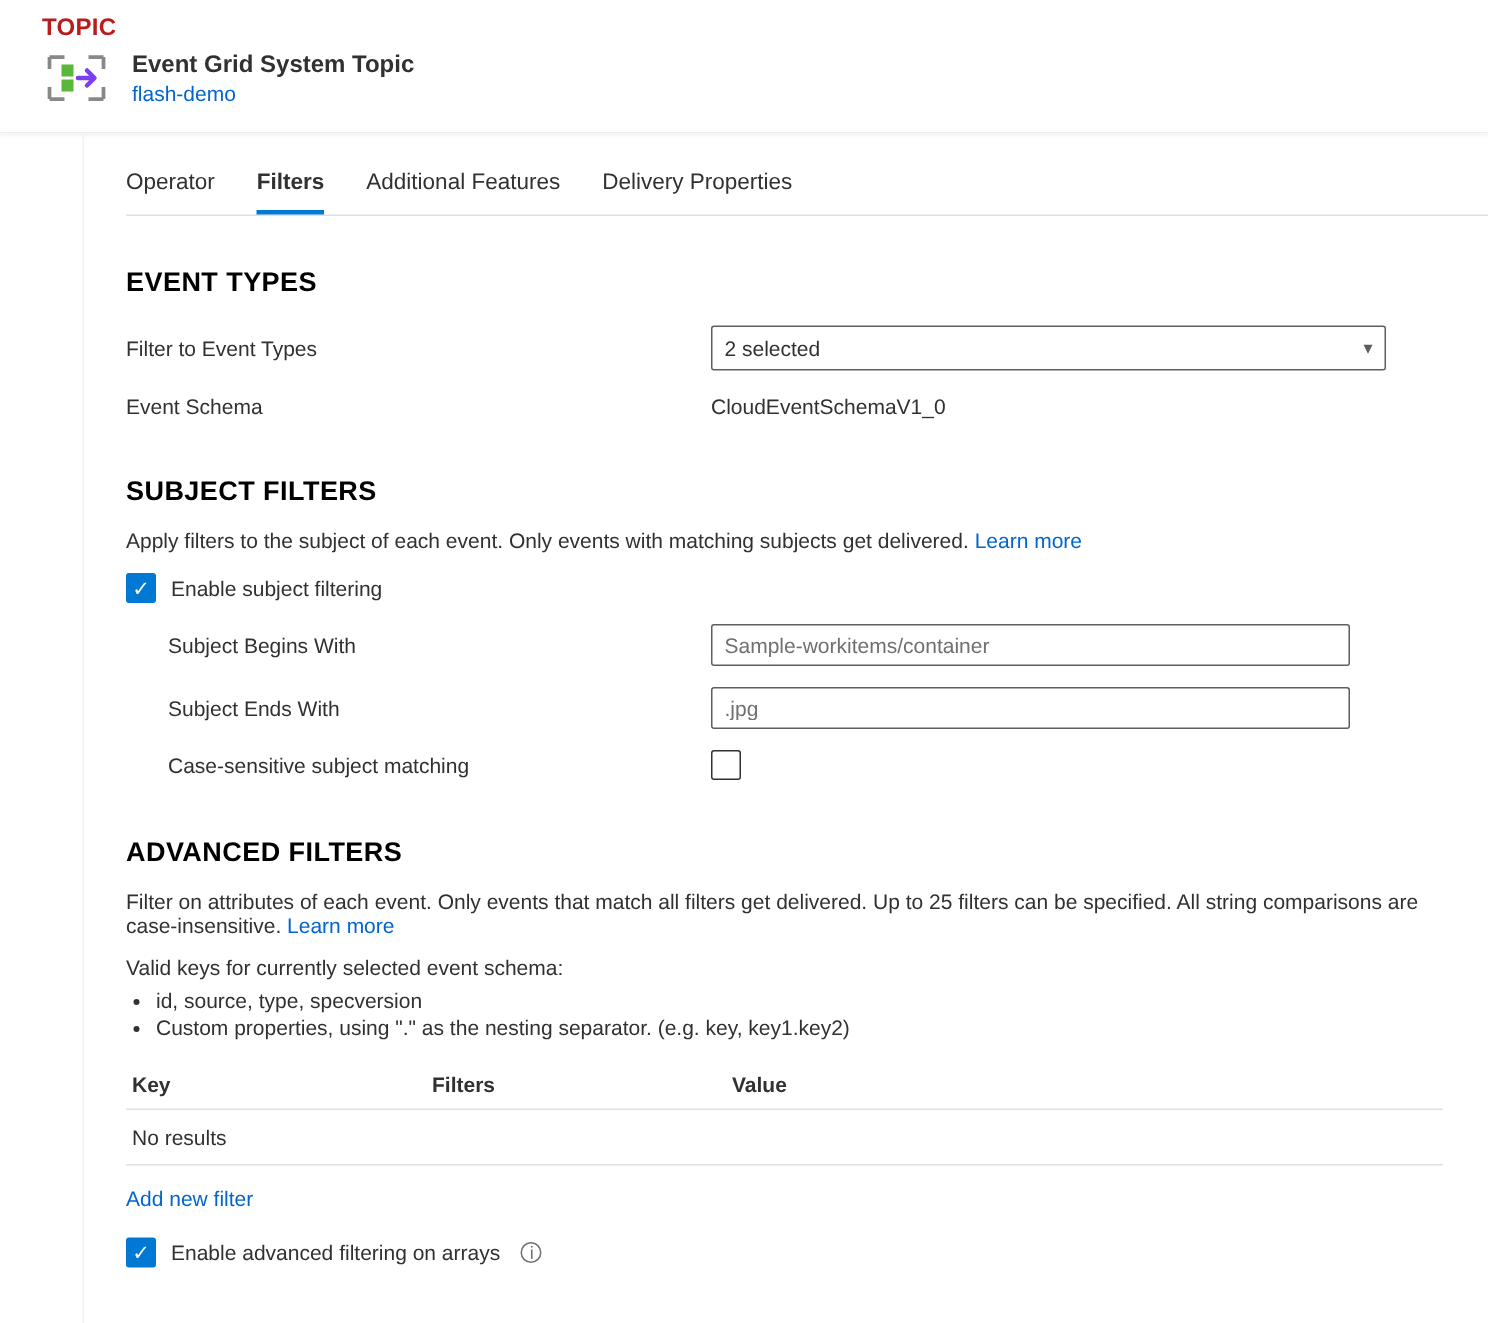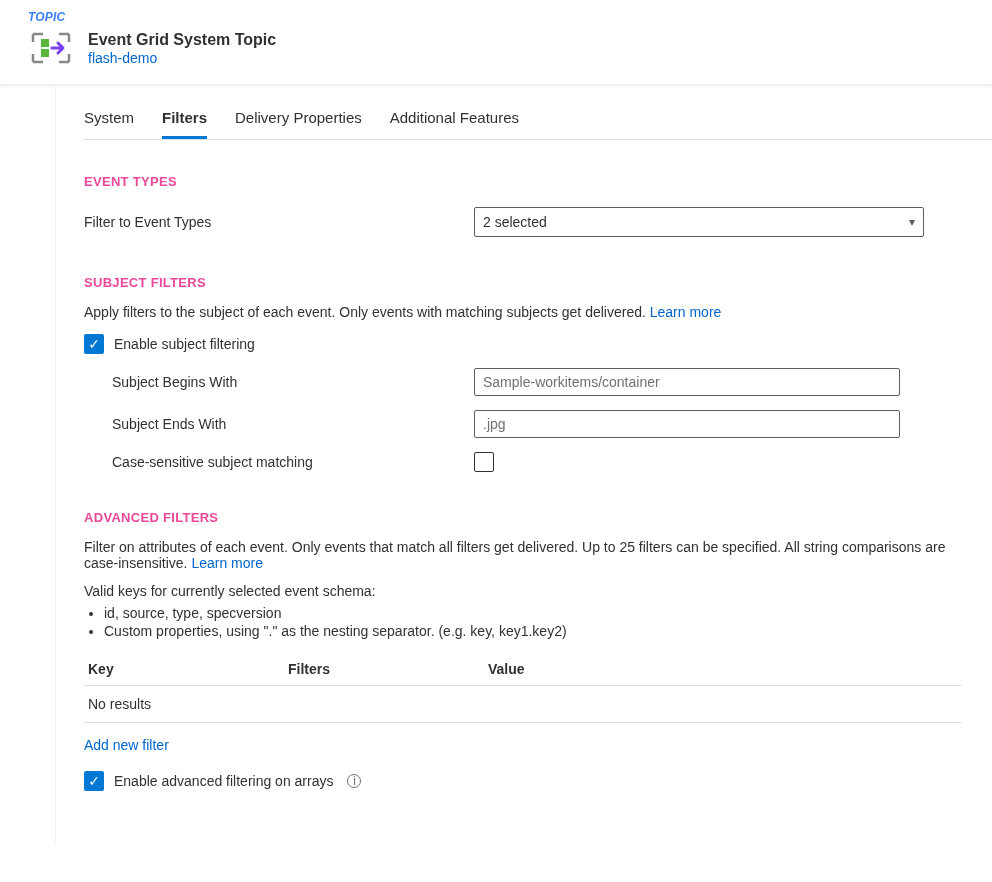--- a/index.html
+++ b/index.html
@@ -10,26 +10,25 @@
     color: #323130;
     background: #fff;
     width: 992px;
   }
   .topic-header {
     padding: 10px 28px 16px 28px;
     border-bottom: 1px solid #eee;
     box-shadow: 0 1px 3px rgba(0,0,0,0.07);
   }
   .topic-label {
-    font-size: 12px;
+    font-size: 16px;
     font-weight: 600;
     letter-spacing: .2px;
-    color: #3b82f6;
+    color: #b91c1c;
     margin-bottom: 4px;
-    font-style: italic;
   }
   .topic-row {
     display: flex;
     align-items: center;
     gap: 14px;
   }
   .topic-icon-box {
     width: 46px; height: 40px;
     display: flex; align-items: center; justify-content: center;
   }
@@ -65,24 +64,24 @@
   }
   .tab.active {
     font-weight: 600;
     border-bottom-color: #0078d4;
   }
   .section {
     margin-top: 34px;
     padding-right: 30px;
   }
   .section-title {
-    font-size: 13px;
+    font-size: 18px;
     font-weight: 700;
     letter-spacing: .3px;
-    color: #ec4899;
+    color: #000000;
     margin-bottom: 14px;
   }
   .section-desc {
     font-size: 14px;
     color: #323130;
   }
   .learn-link { color:#0066cc; cursor:pointer; }
   .form-row {
     display:flex;
     align-items:center;
@@ -194,39 +193,45 @@
       <div class="topic-link">flash-demo</div>
     </div>
   </div>
 </div>
 
 <div class="body-wrap">
   <div class="left-gutter"></div>
   <div class="content">
 
     <div class="tabs">
-      <div class="tab">System</div>
+      <div class="tab">Operator</div>
       <div class="tab active">Filters</div>
+      <div class="tab">Additional Features</div>
       <div class="tab">Delivery Properties</div>
-      <div class="tab">Additional Features</div>
     </div>
 
     <div class="section">
       <div class="section-title">EVENT TYPES</div>
 
       <div class="form-row">
         <div class="form-label">Filter to Event Types</div>
         <div class="form-val">
           <div class="select-box">
             <span>2 selected</span>
             <span class="chev-icon">▾</span>
           </div>
         </div>
       </div>
 
+      <div class="form-row" style="margin-top:8px;">
+        <div class="form-label">Event Schema</div>
+        <div class="form-val">
+          <span class="static-val">CloudEventSchemaV1_0</span>
+        </div>
+      </div>
     </div>
 
     <div class="section">
       <div class="section-title">SUBJECT FILTERS</div>
       <div class="section-desc">
         <span>Apply filters to the subject of each event. Only events with matching subjects get delivered. </span><span class="learn-link">Learn more</span>
       </div>
 
       <div class="check-row">
         <div class="checkbox checked">

